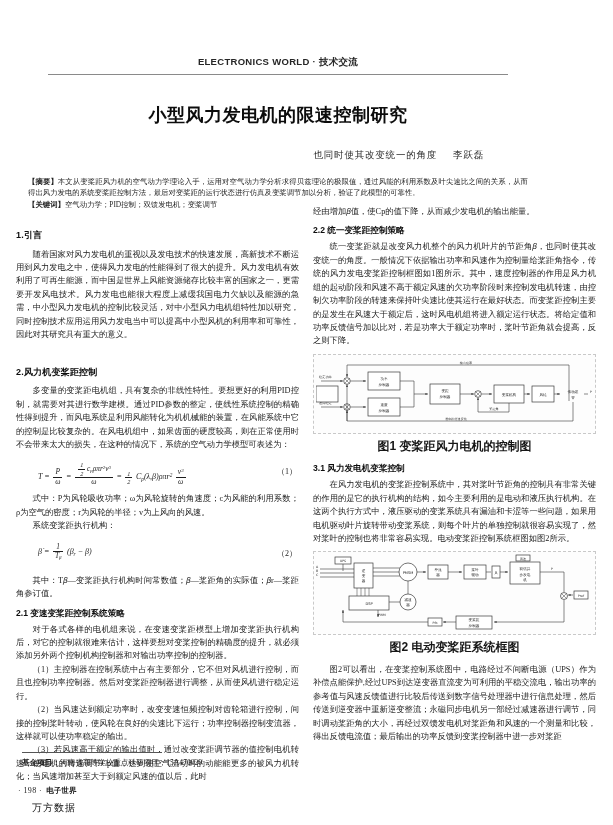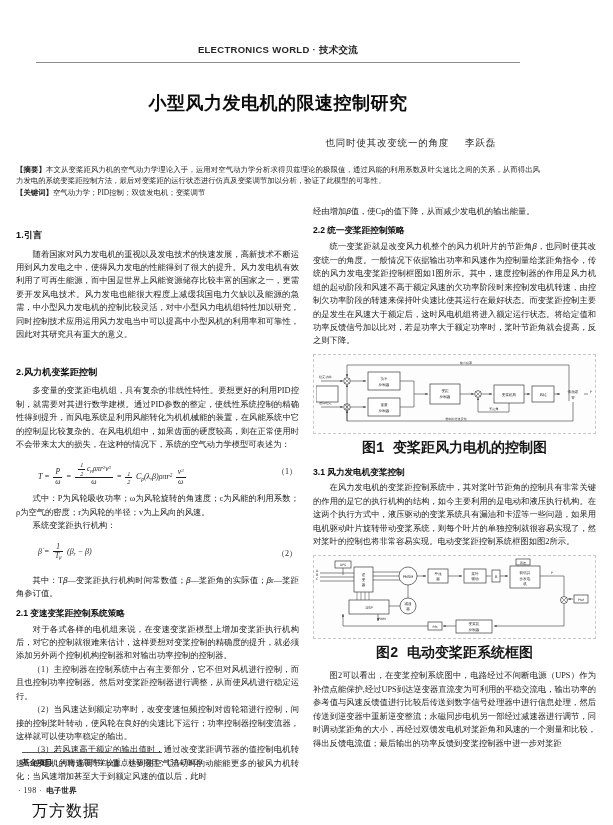--- a/index.html
+++ b/index.html
@@ -13,21 +13,21 @@
     font-family: "Liberation Serif", "DejaVu Serif", serif;
     color: #1a1a1a;
     position: relative;
     overflow: hidden;
   }
   .page {
     width: 556px;
     height: 825px;
     position: relative;
     box-sizing: border-box;
-    padding: 0;
+    padding: 12px;
   }
 
   
   .runhead {
     text-align: center;
     font-family: "Liberation Sans", "DejaVu Sans", sans-serif;
     font-size: 9.5px;
     font-weight: bold;
     letter-spacing: 0.3px;
     color: #262626;
@@ -154,22 +154,22 @@
   .frac.small .num, .frac.small .den { font-size: 6.2px; }
   sub { font-size: 0.66em; vertical-align: -0.25em; }
   sup { font-size: 0.66em; vertical-align: 0.45em; }
 
   
   .figure {
     margin: 6px 0 4px 0;
   }
   .figcap {
     text-align: center;
-    font-family: Liberation Mono, monospace;
-    font-size: 14px;
+    font-family: Liberation Sans, sans-serif;
+    font-size: 12px;
     font-weight: bold;
     color: #161616;
     margin-top: 3px;
     margin-bottom: 5px;
   }
   .figbox {
     border: 0.7px dashed #c9c9c9;
     background: #fdfdfd;
     padding: 2px;
   }
@@ -226,21 +226,21 @@
     font-family: "Liberation Sans", "DejaVu Sans", sans-serif;
     font-weight: bold;
     font-size: 7.6px;
     margin-left: 4px;
   }
   .wanfang {
     position: absolute;
     left: 32px;
     top: 801px;
     font-family: "DejaVu Sans", "Liberation Sans", sans-serif;
-    font-size: 16px;
+    font-size: 10px;
     color: #111;
     letter-spacing: 1px;
   }
 </style>
 </head>
 <body>
 
 <div class="page">
 
   <div class="runhead">ELECTRONICS WORLD · 技术交流</div>

